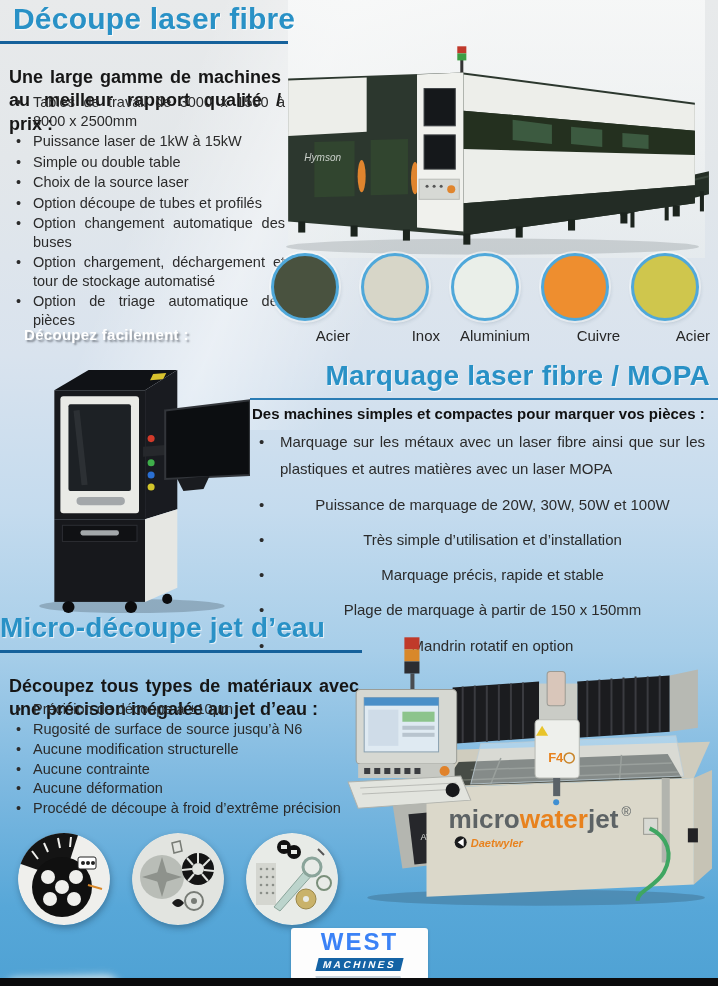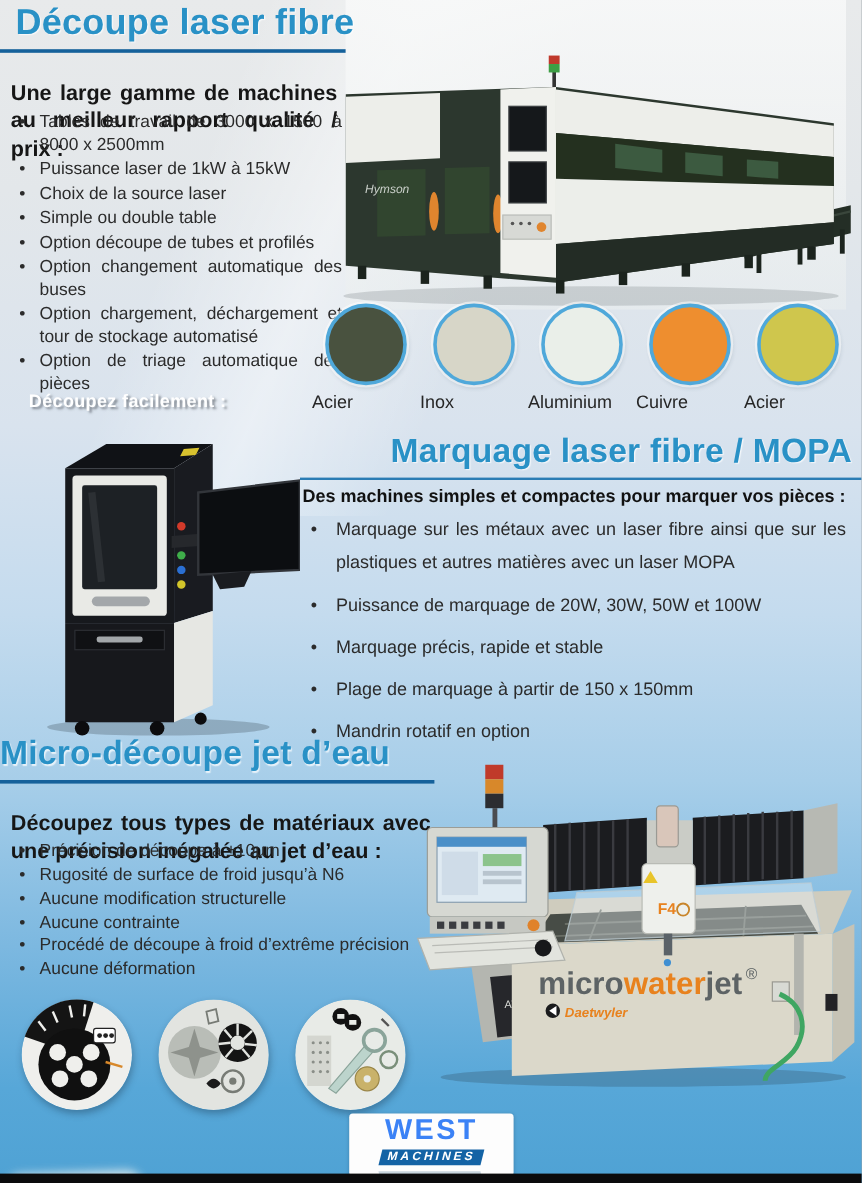--- a/index.html
+++ b/index.html
@@ -36,32 +36,32 @@
   #intro3 { left:9px; top:657px; width:350px; }
 
   ul.bullets { list-style:none; margin:0; padding:0; position:absolute; }
   ul.bullets li { position:relative; padding-left:24px; }
   ul.bullets li::before { content:"\2022"; position:absolute; left:7px; }
   #list1 { left:9px; top:93px; width:276px; font-size:14.5px; line-height:1.28; }
   #list1 li { margin-bottom:2px; text-align:justify; }
   #panel2 { position:absolute; left:252px; top:405px; width:453px; }
   #intro2 { font-weight:bold; color:#111; font-size:15px; margin:0 0 6px 0; }
   #list2 { position:static; font-size:15px; line-height:1.82; }
-  #list2 li { margin-bottom:8px; padding-left:28px; }
+  #list2 li { margin-bottom:8px; padding-left:28px;text-align:center; }
   #list2 li:first-child { text-align:justify; }
   #list3 { left:9px; top:700px; width:356px; font-size:14.5px; line-height:1.3; }
   #list3 li { margin-bottom:1px; }
 
   #badge-facile { position:absolute; left:24px; top:326px; font-size:15px;
     font-weight:bold; color:#ffffff; letter-spacing:.3px;
     text-shadow:2px 2px 2px rgba(55,60,70,.55); }
 
   
   #materials { position:absolute; left:260px; top:253px; display:flex; width:452px; }
-  .mat { width:90px; text-align:left; }
+  .mat { width:90px; text-align:right; }
   .mat .dot { width:62px; height:62px; border-radius:50%; margin:0 auto;
     border:3px solid #4fa8da;
     box-shadow:0 0 0 2px rgba(255,255,255,.55), 1px 2px 4px rgba(30,60,80,.2); }
   .mat .lbl { margin-top:6px; font-size:15px; color:#262626; }
 
   
   #img1 { position:absolute; left:266px; top:44px; width:448px; height:214px; }
   #img2 { position:absolute; left:26px; top:360px; width:224px; height:254px; }
   #img3 { position:absolute; left:330px; top:630px; width:386px; height:282px; }
   #samples { position:absolute; left:18px; top:833px; display:flex; gap:22px; }
@@ -99,22 +99,22 @@
 <div id="page">
 
   <div class="photo1-bg"></div>
 
   <div id="title1" class="h-blue">Découpe laser fibre</div>
   <div id="rule1" class="rule"></div>
   <p id="intro1" class="intro">Une large gamme de machines au meilleur rapport qualité / prix :</p>
   <ul id="list1" class="bullets">
     <li>Tables de travail de 3000 x 1500 à 8000 x 2500mm</li>
     <li>Puissance laser de 1kW à 15kW</li>
+    <li>Simple ou double table</li>
     <li>Choix de la source laser</li>
-    <li>Simple ou double table</li>
     <li>Option découpe de tubes et profilés</li>
     <li>Option changement automatique des buses</li>
     <li>Option chargement, déchargement et tour de stockage automatisé</li>
     <li>Option de triage automatique des pièces</li>
   </ul>
 
   <svg id="img1" viewBox="0 0 445 212">
     <ellipse cx="225" cy="201" rx="205" ry="8" fill="rgba(90,100,105,.22)"></ellipse>
     <polygon points="352,146 440,126 440,149 352,170" fill="#242e26"></polygon>
     <line x1="352" y1="152" x2="440" y2="131" stroke="#3a463c" stroke-width="2"></line>
@@ -215,36 +215,37 @@
     <circle cx="140" cy="237" r="5" fill="#0c0c0e"></circle>
   </svg>
 
   <div id="title2" class="h-blue">Marquage laser fibre / MOPA</div>
   <div id="rule2" class="rule"></div>
   <div id="panel2">
     <p id="intro2">Des machines simples et compactes pour marquer vos pièces :</p>
     <ul id="list2" class="bullets">
       <li>Marquage sur les métaux avec un laser fibre ainsi que sur les plastiques et autres matières avec un laser MOPA</li>
       <li>Puissance de marquage de 20W, 30W, 50W et 100W</li>
+      <li>Très simple d’utilisation et d’installation</li>
       <li>Marquage précis, rapide et stable</li>
       <li>Plage de marquage à partir de 150 x 150mm</li>
       <li>Mandrin rotatif en option</li>
     </ul>
   </div>
 
   <div id="title3" class="h-blue">Micro-découpe jet d’eau</div>
   <div id="rule3" class="rule"></div>
   <p id="intro3" class="intro">Découpez tous types de matériaux avec une précision inégalée au jet d’eau :</p>
   <ul id="list3" class="bullets">
     <li>Précision de découpe à ±10µm</li>
-    <li>Rugosité de surface de froid jusqu’à N6</li>
+    <li>Rugosité de surface de source jusqu’à N6</li>
     <li>Aucune modification structurelle</li>
     <li>Aucune contrainte</li>
+    <li>Aucune déformation</li>
     <li>Procédé de découpe à froid d’extrême précision</li>
-    <li>Aucune déformation</li>
   </ul>
 
   <svg id="img3" viewBox="0 0 384 278">
     <ellipse cx="205" cy="265" rx="168" ry="8" fill="rgba(40,60,75,.25)"></ellipse>
     <polygon points="62,170 100,166 106,232 72,236" fill="#b4b6b0"></polygon>
     <polygon points="78,182 122,178 124,228 84,232" fill="#26272b"></polygon>
     <text x="90" y="208" font-size="9" fill="#d8dad6">AWJ</text>
     <g>
       <rect x="80" y="42" width="4" height="16" fill="#4a4c50"></rect>
       <rect x="74" y="6" width="15" height="12" fill="#c03a2a"></rect>

